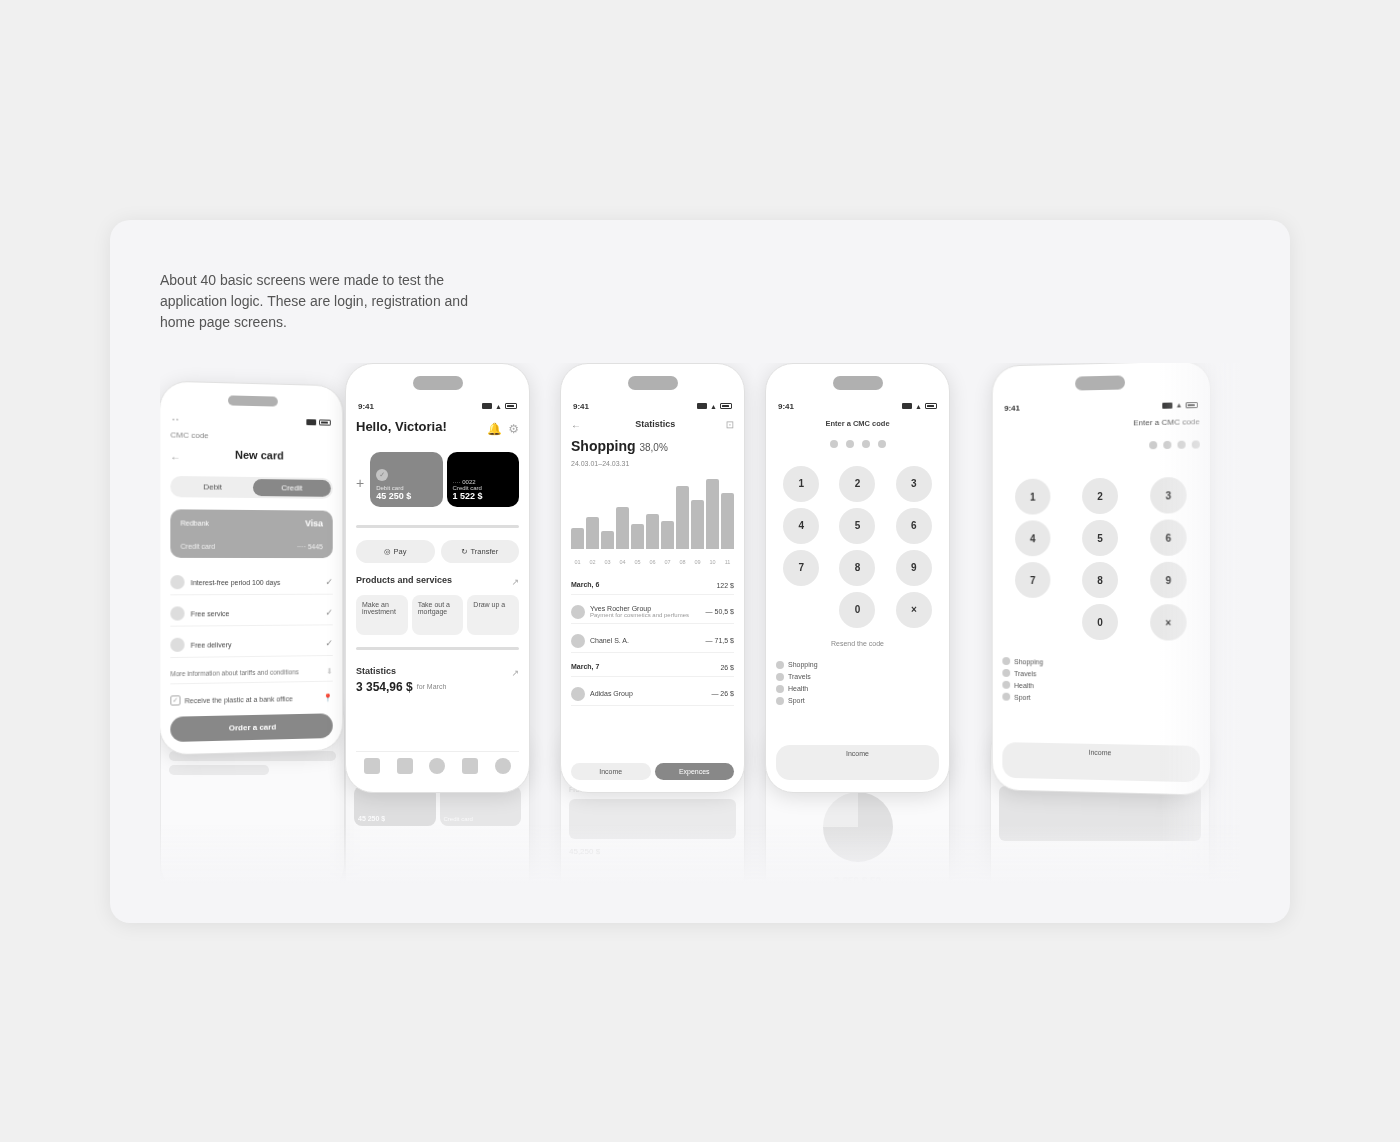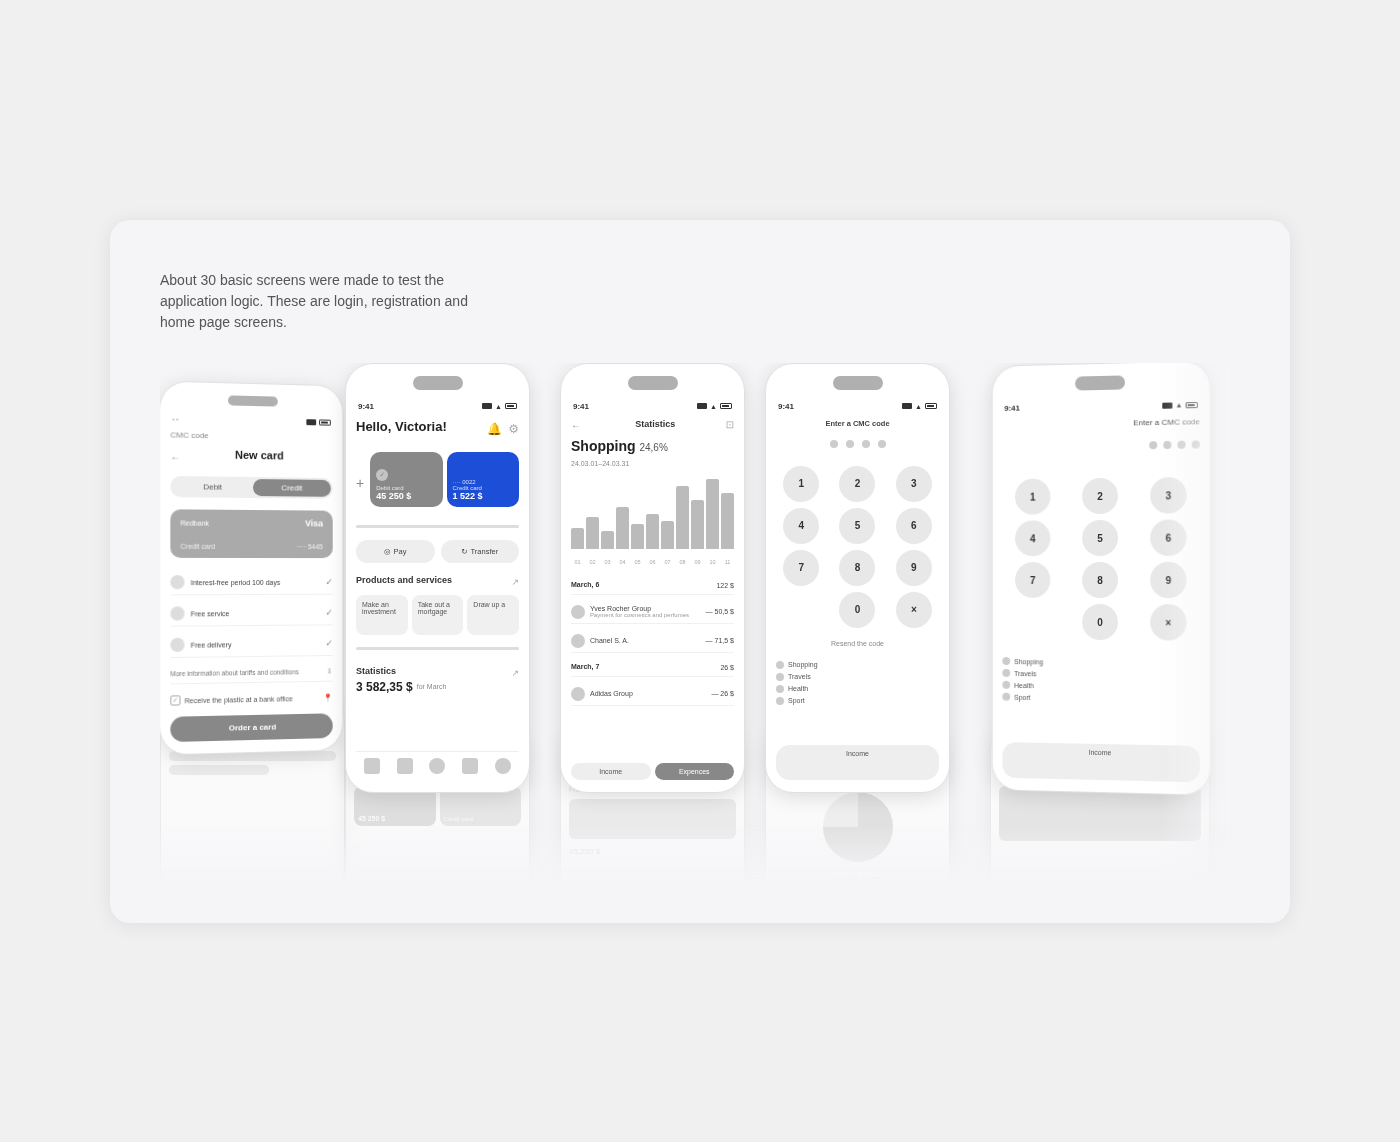--- a/index.html
+++ b/index.html
@@ -239,21 +239,21 @@
     }
 
     
     .hello-title { font-size: 13px; font-weight: 700; color: #222; margin-bottom: 6px; }
     .cards-row { display: flex; gap: 4px; margin-bottom: 8px; }
     .card-thumb {
       flex: 1; height: 55px; border-radius: 10px;
       display: flex; flex-direction: column; justify-content: flex-end; padding: 6px;
     }
     .card-thumb.active { background: #888; }
-    .card-thumb.inactive { background: #1d4ed8; }
+    .card-thumb.inactive { background: #000000; }
     .card-thumb .card-amount { font-size: 9px; font-weight: 700; color: #fff; }
     .card-thumb .card-type { font-size: 6px; color: rgba(255,255,255,0.8); }
 
     .action-row { display: flex; gap: 6px; margin-bottom: 6px; }
     .action-btn {
       flex: 1; background: #eee; border-radius: 16px;
       text-align: center; padding: 7px 4px; font-size: 7.5px; color: #444;
     }
 
     .section-title { font-size: 9px; font-weight: 600; color: #333; margin-bottom: 4px; }
@@ -360,21 +360,21 @@
     .plus-icon { font-size: 14px; color: #888; }
     .row-flex { display: flex; align-items: center; }
     .spacer { flex: 1; }
     .download-icon { font-size: 8px; color: #ccc; }
   </style>
 </head>
 <body>
 
 <div class="container">
   <div class="header">
-    <p>About 30 basic screens were made to test the application logic. These are login, registration and home page screens.</p>
+    <p>About 40 basic screens were made to test the application logic. These are login, registration and home page screens.</p>
   </div>
 
   <div class="screens-area">
 
     <div class="phone-screen screen-1">
       <div class="screen-inner">
         <div class="top-pill"></div>
         <div class="status-bar">
           <div class="row-flex">
               <span style="font-size:6px;color:#999">•  •</span>
@@ -495,21 +495,21 @@
           <div class="product-card">Draw up a</div>
         </div>
         <div style="height:3px;background:#ddd;border-radius:2px;margin-bottom:6px;"></div>
         <div class="stats-section">
           <div class="row-flex">
             <span class="section-title">Statistics</span>
             <span class="spacer"></span>
             <span style="font-size:9px;color:#aaa;">↗</span>
           </div>
           <div class="row-flex">
-            <span class="stats-amount">3 582,35 $</span>
+            <span class="stats-amount">3 354,96 $</span>
             <span class="stats-label" style="margin-left:4px;">for March</span>
           </div>
         </div>
         <div class="spacer"></div>
         <div class="bottom-nav">
           <div class="nav-icon"></div>
           <div class="nav-icon"></div>
           <div class="nav-icon" style="border-radius:50%"></div>
           <div class="nav-icon"></div>
           <div class="nav-icon" style="border-radius:50%"></div>
@@ -530,21 +530,21 @@
         </div>
         <div class="row-flex" style="margin-bottom:2px;">
           <span class="nav-back">←</span>
           <span class="spacer"></span>
           <span style="font-size:9px;font-weight:600;color:#333;">Statistics</span>
           <span class="spacer"></span>
           <span style="font-size:10px;color:#aaa;">⊡</span>
         </div>
         <div class="shopping-title">
           <span>Shopping</span>
-          <span style="font-size:10px;font-weight:400;color:#555;">24,6%</span>
+          <span style="font-size:10px;font-weight:400;color:#555;">38,0%</span>
         </div>
         <div class="date-range">24.03.01–24.03.31</div>
         <div class="bar-chart">
           <div class="bar" style="height:30%"></div>
           <div class="bar" style="height:45%"></div>
           <div class="bar" style="height:25%"></div>
           <div class="bar" style="height:60%"></div>
           <div class="bar" style="height:35%"></div>
           <div class="bar" style="height:50%"></div>
           <div class="bar" style="height:40%"></div>

